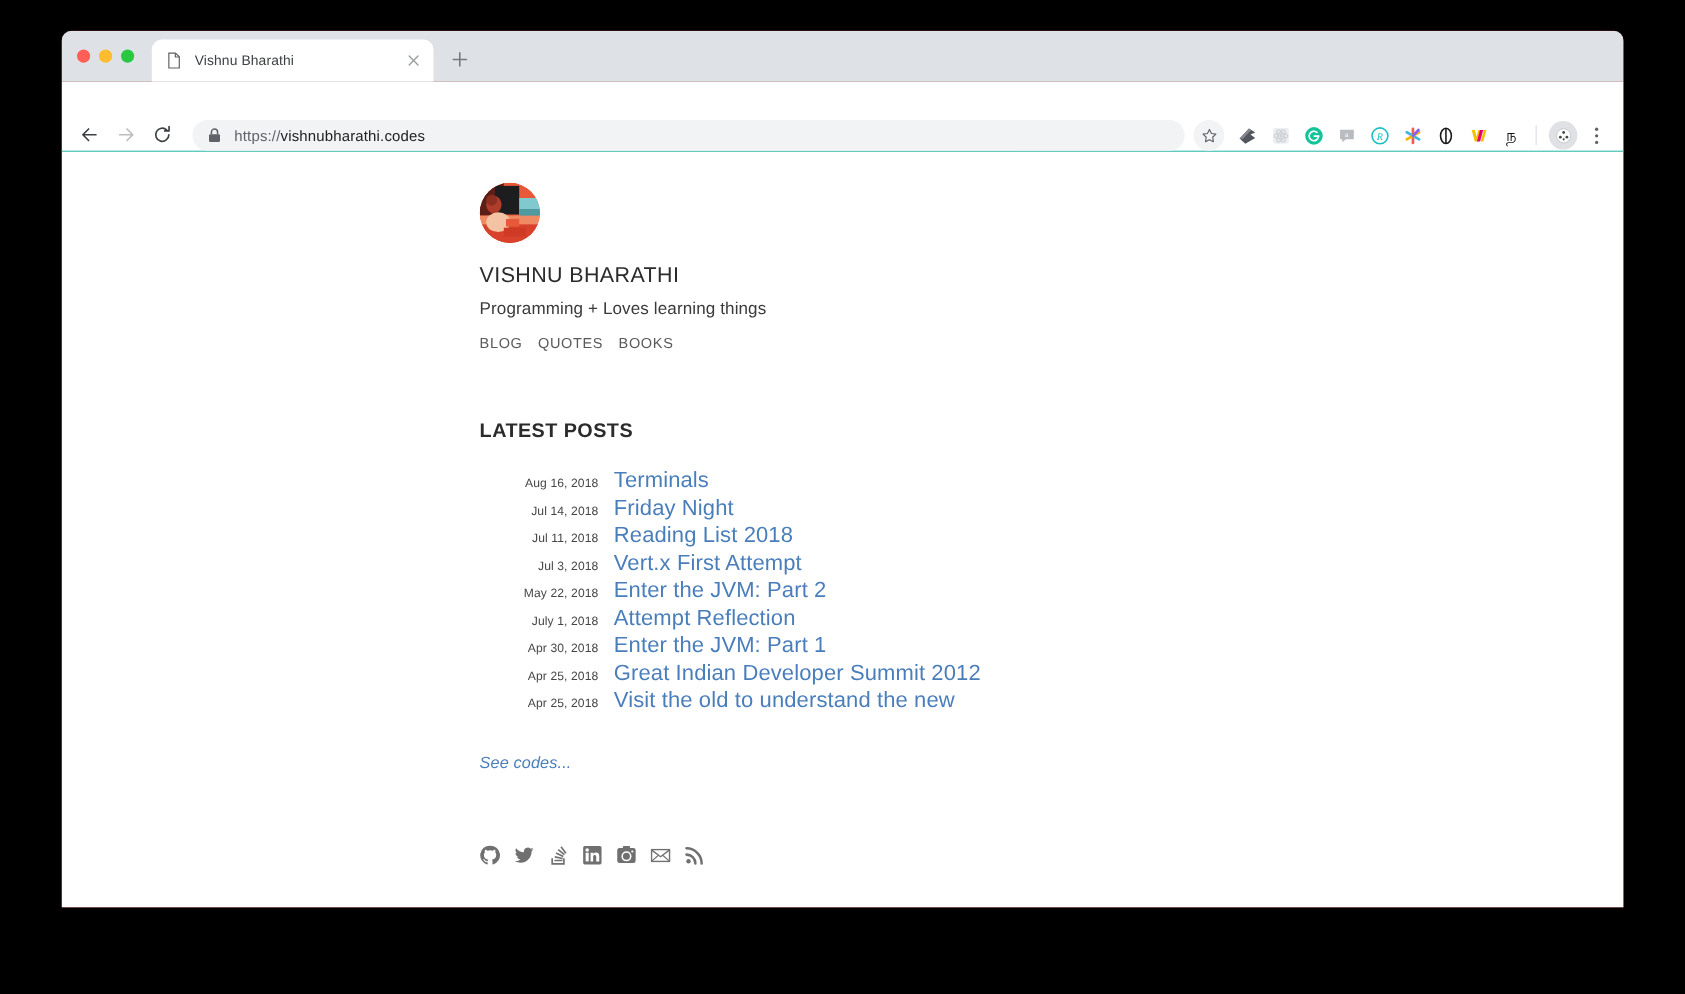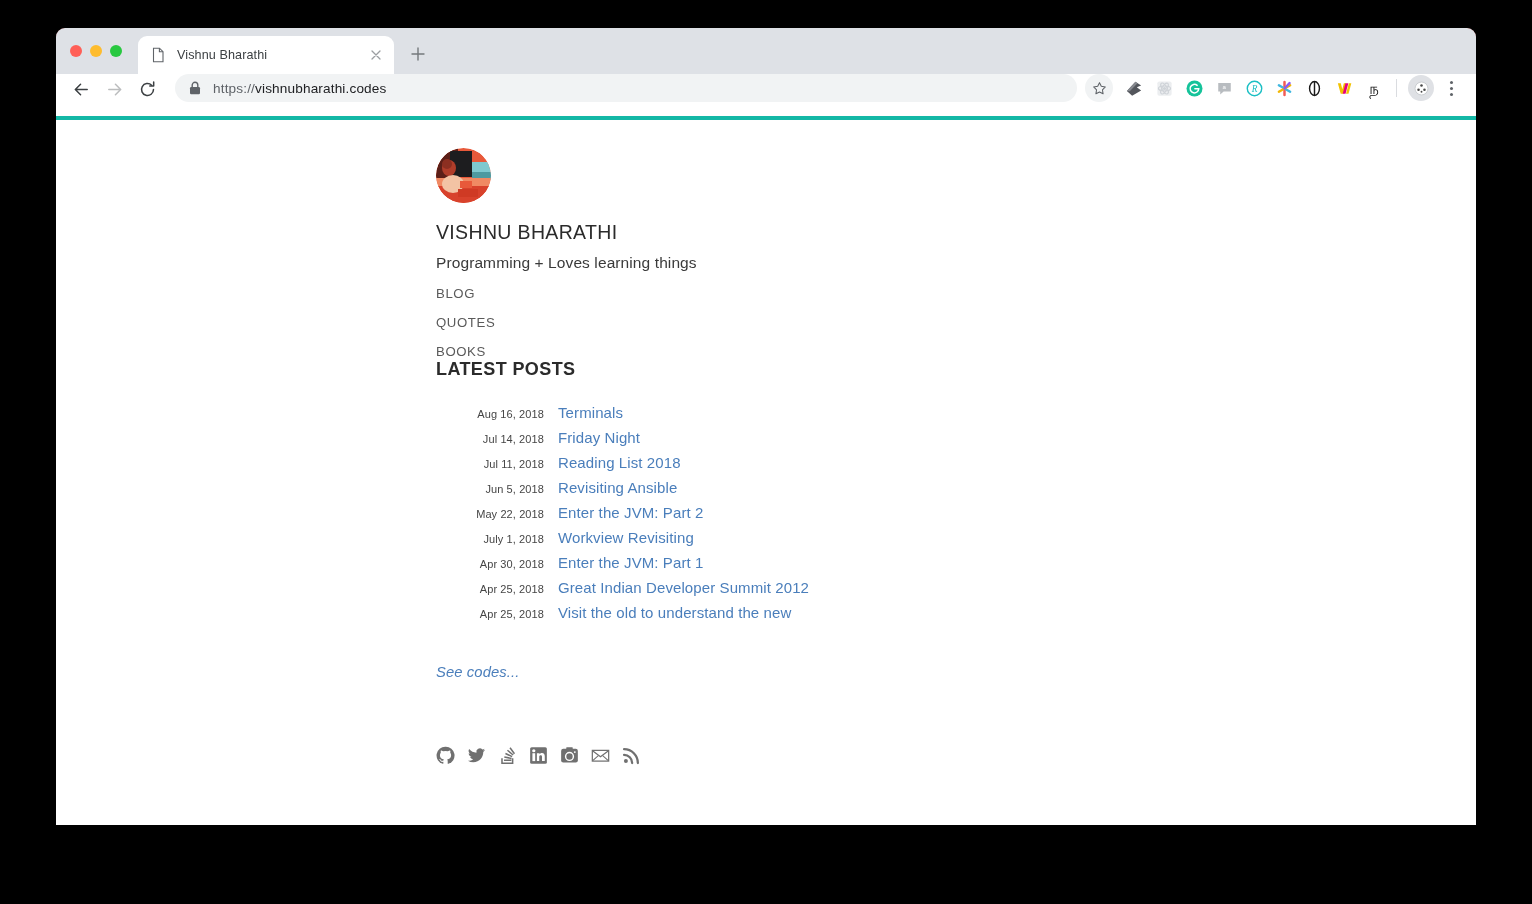--- a/index.html
+++ b/index.html
@@ -93,26 +93,26 @@
     bottom: 6px;
     width: 28px; height: 28px;
     display: flex;
     align-items: center;
     justify-content: center;
     opacity: .65;
   }
 
   
   #toolbar {
-    height: 46px;
+    height: 64px;
     background: #ffffff;
-    border-bottom: 4px solid #14b8a6;
+    border-bottom: 1px solid #14b8a6;
     flex: 0 0 auto;
     display: flex;
-    align-items: flex-start;
+    align-items: flex-end;
     padding: 0 12px 0 10px;
   }
 
   .nav-btn {
     width: 30px; height: 30px;
     flex: 0 0 30px;
     display: flex;
     align-items: center;
     justify-content: center;
     margin-right: 3px;
@@ -224,21 +224,21 @@
     font-size: 15.5px;
     color: #3a3a3a;
     font-weight: 400;
     letter-spacing: .1px;
     margin-bottom: 14px;
   }
 
   #site-nav {
     display: flex;
     gap: 14px;
-    flex-direction: column;
+    margin-bottom: 62px;
   }
   #site-nav a {
     font-size: 13.2px;
     color: #5a5a5a;
     letter-spacing: .6px;
     text-decoration: none;
   }
 
   #section-heading {
     font-size: 18px;
@@ -260,21 +260,21 @@
   .post-date {
     width: 108px;
     flex: 0 0 108px;
     text-align: right;
     font-size: 11px;
     color: #454545;
     letter-spacing: .1px;
   }
   .post-link {
     margin-left: 14px;
-    font-size: 15px;
+    font-size: 20px;
     color: #4a7ebb;
     text-decoration: none;
     letter-spacing: .1px;
     white-space: nowrap;
   }
 
   #see-more {
     display: inline-block;
     font-size: 14.8px;
     font-style: italic;
@@ -499,30 +499,30 @@
         </li>
         <li class="post-row">
           <span class="post-date">Jul 14, 2018</span>
           <a class="post-link" href="#">Friday Night</a>
         </li>
         <li class="post-row">
           <span class="post-date">Jul 11, 2018</span>
           <a class="post-link" href="#">Reading List 2018</a>
         </li>
         <li class="post-row">
-          <span class="post-date">Jun 5, 2018</span>
-          <a class="post-link" href="#">Revisiting Ansible</a>
+          <span class="post-date">Jul 3, 2018</span>
+          <a class="post-link" href="#">Vert.x First Attempt</a>
         </li>
         <li class="post-row">
           <span class="post-date">May 22, 2018</span>
           <a class="post-link" href="#">Enter the JVM: Part 2</a>
         </li>
         <li class="post-row">
           <span class="post-date">July 1, 2018</span>
-          <a class="post-link" href="#">Workview Revisiting</a>
+          <a class="post-link" href="#">Attempt Reflection</a>
         </li>
         <li class="post-row">
           <span class="post-date">Apr 30, 2018</span>
           <a class="post-link" href="#">Enter the JVM: Part 1</a>
         </li>
         <li class="post-row">
           <span class="post-date">Apr 25, 2018</span>
           <a class="post-link" href="#">Great Indian Developer Summit 2012</a>
         </li>
         <li class="post-row">

